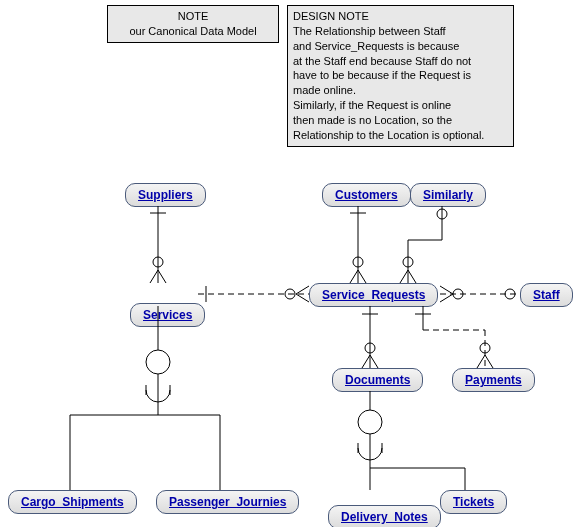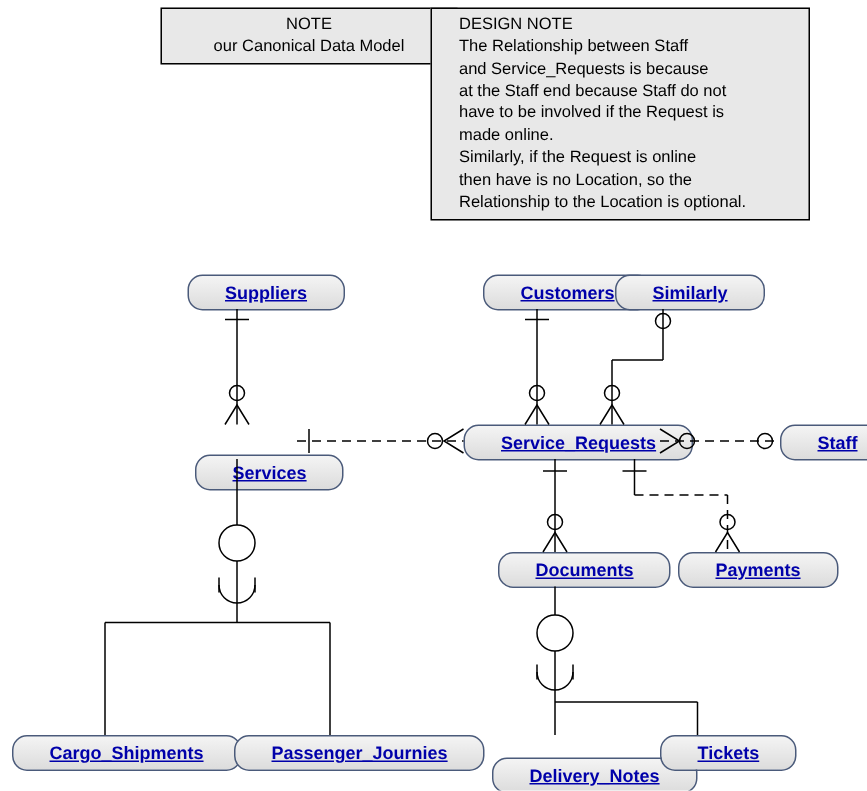--- a/index.html
+++ b/index.html
@@ -11,36 +11,36 @@
     font-family: Arial, Helvetica, sans-serif;
     position: relative;
     overflow: hidden;
   }
   .note-box {
     position: absolute;
     background: #e8e8e8;
     border: 1px solid #000;
     font-size: 11px;
     line-height: 1.35;
-    padding: 3px 18px;
+    padding: 3px 5px;
     color: #000;
   }
   .note-title {
     text-align: center;
     font-size: 11px;
   }
   .entity {
     position: absolute;
     background: linear-gradient(#f4f4f4, #dcdcdc);
     border: 1px solid #4a5a7a;
     border-radius: 10px;
     font-size: 12px;
     font-weight: bold;
     color: #0000aa;
-    padding: 4px 24px;
+    padding: 4px 12px;
     text-decoration: underline;
     white-space: nowrap;
     box-sizing: border-box;
   }
   svg.overlay {
     position: absolute;
     left: 0;
     top: 0;
     width: 578px;
     height: 527px;
@@ -58,24 +58,24 @@
 <div class="note-box" style="left:107px; top:5px; width:160px;">
   <div class="note-title">NOTE</div>
   <div style="text-align:center">our Canonical Data Model</div>
 </div>
 
 <div class="note-box" style="left:287px; top:5px; width:215px;">
   <div>DESIGN NOTE</div>
   <div>The Relationship between Staff</div>
   <div>and Service_Requests is because</div>
   <div>at the Staff end because Staff do not</div>
-  <div>have to be involved if the Request is</div>
+  <div>have to be because if the Request is</div>
   <div>made online.</div>
   <div>Similarly, if the Request is online</div>
-  <div>then have is no Location, so the</div>
+  <div>then made is no Location, so the</div>
   <div>Relationship to the Location is optional.</div>
 </div>
 
 <div class="entity" style="left:125px; top:183px;">Suppliers</div>
 <div class="entity" style="left:322px; top:183px;">Customers</div>
 <div class="entity" style="left:410px; top:183px;">Similarly</div>
 
 <div class="entity" style="left:130px; top:283px;margin-top:20px;">Services</div>
 <div class="entity" style="left:309px; top:283px;text-align:right;">Service_Requests</div>
 <div class="entity" style="left:520px; top:283px;">Staff</div>

